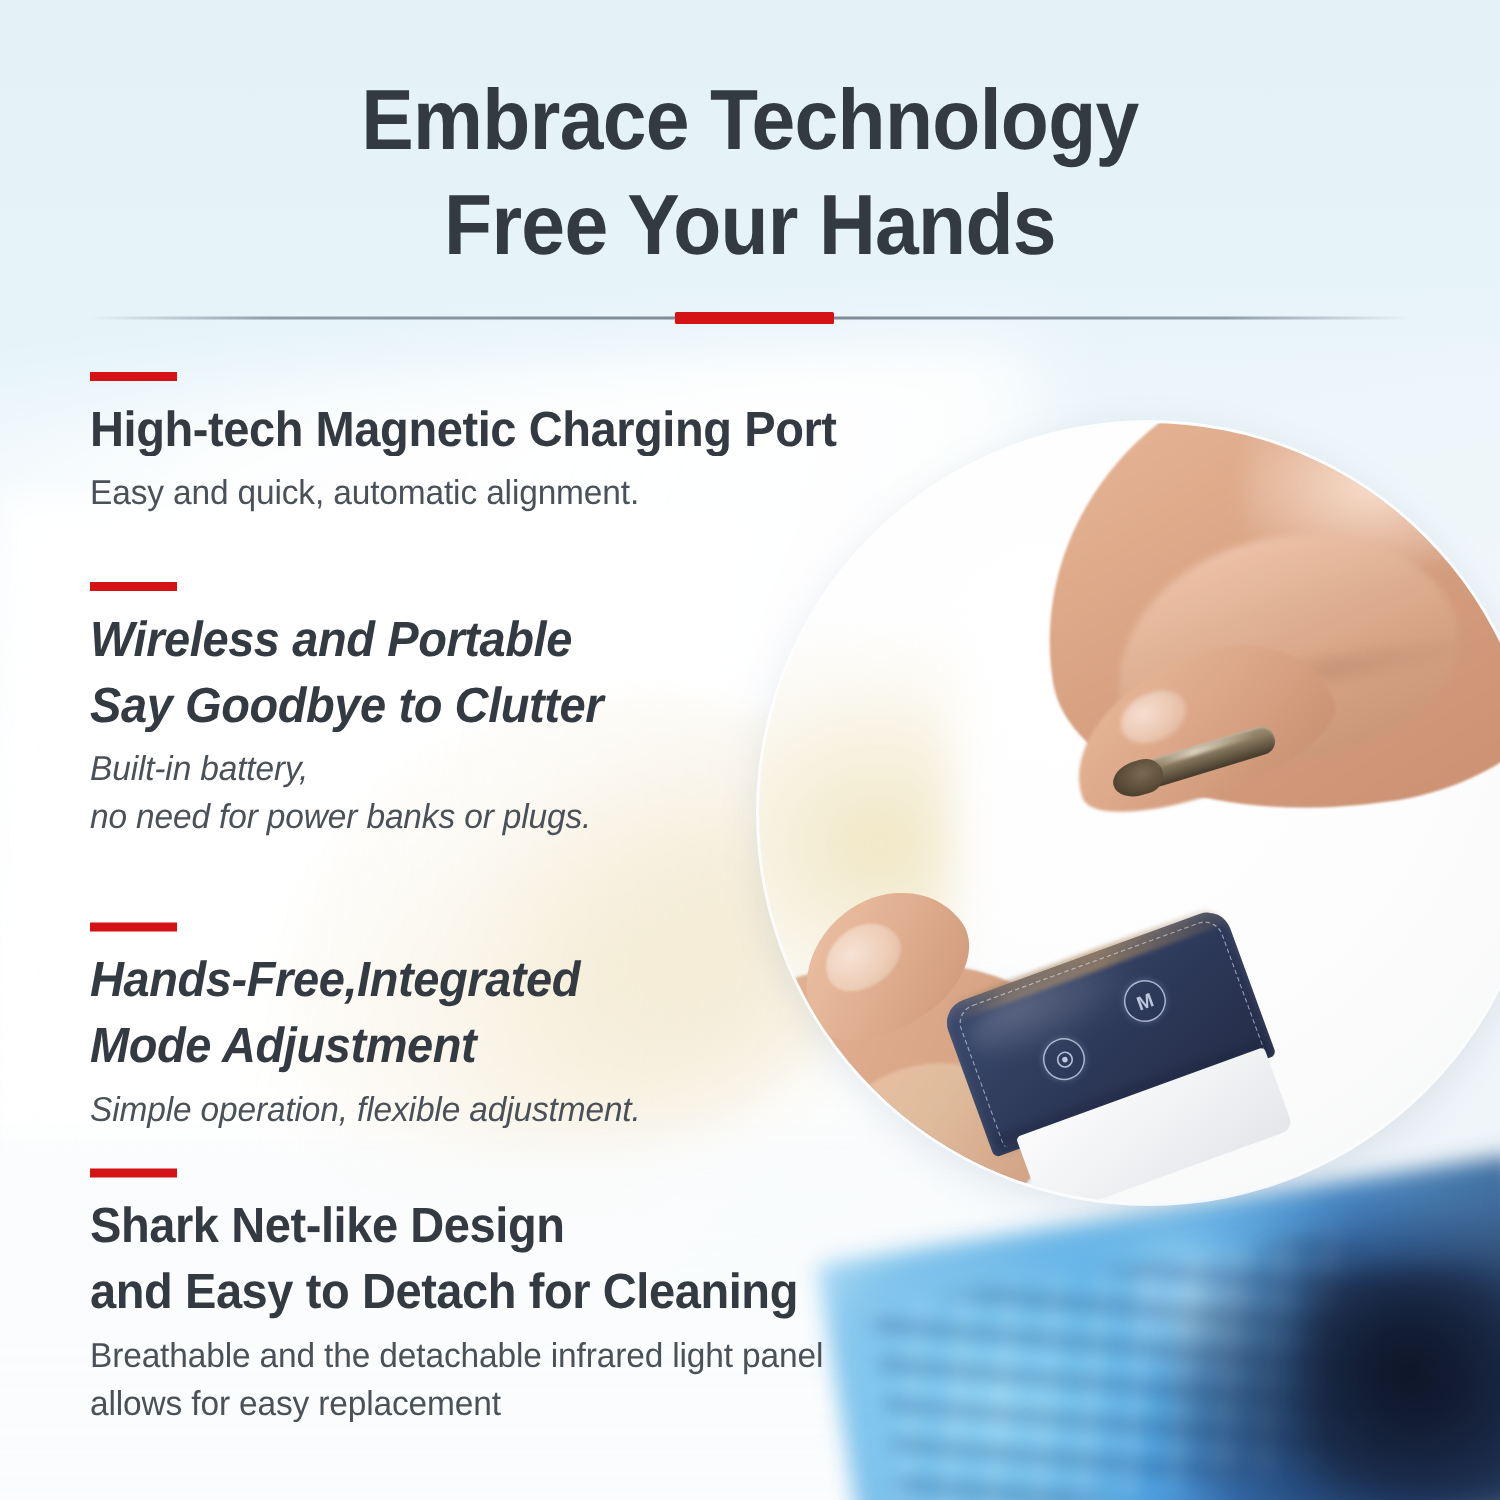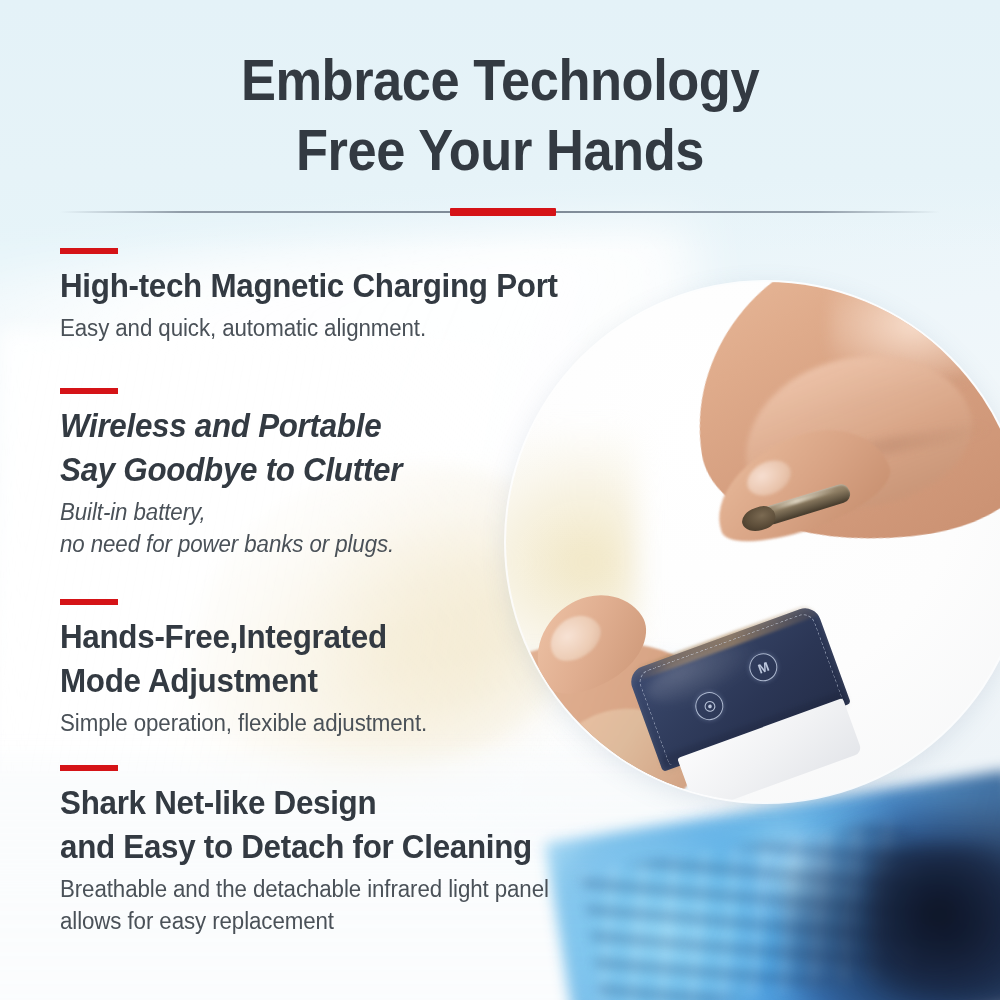--- a/index.html
+++ b/index.html
@@ -475,22 +475,22 @@
     line-height: 1.42;
     letter-spacing: -0.1px;
     margin-top: 4px;
     white-space: pre-line;
     transform: scaleX(0.97);
     transform-origin: 0 50%;
   }
 
   #f0 { top: 0px; }
   #f1 { top: 140px; font-style: italic; }
-  #f2 { top: 351px; }
-  #f3 { top: 517px; }
+  #f2 { top: 367px; font-style: italic; }
+  #f3 { top: 531px; }
 </style>
 </head>
 <body>
 
 <div id="poster">
 
   <div class="bg-base"></div>
   <div class="bg-sweep"></div>
   <div class="bg-cream"></div>
   <div class="bg-cream-2"></div>

